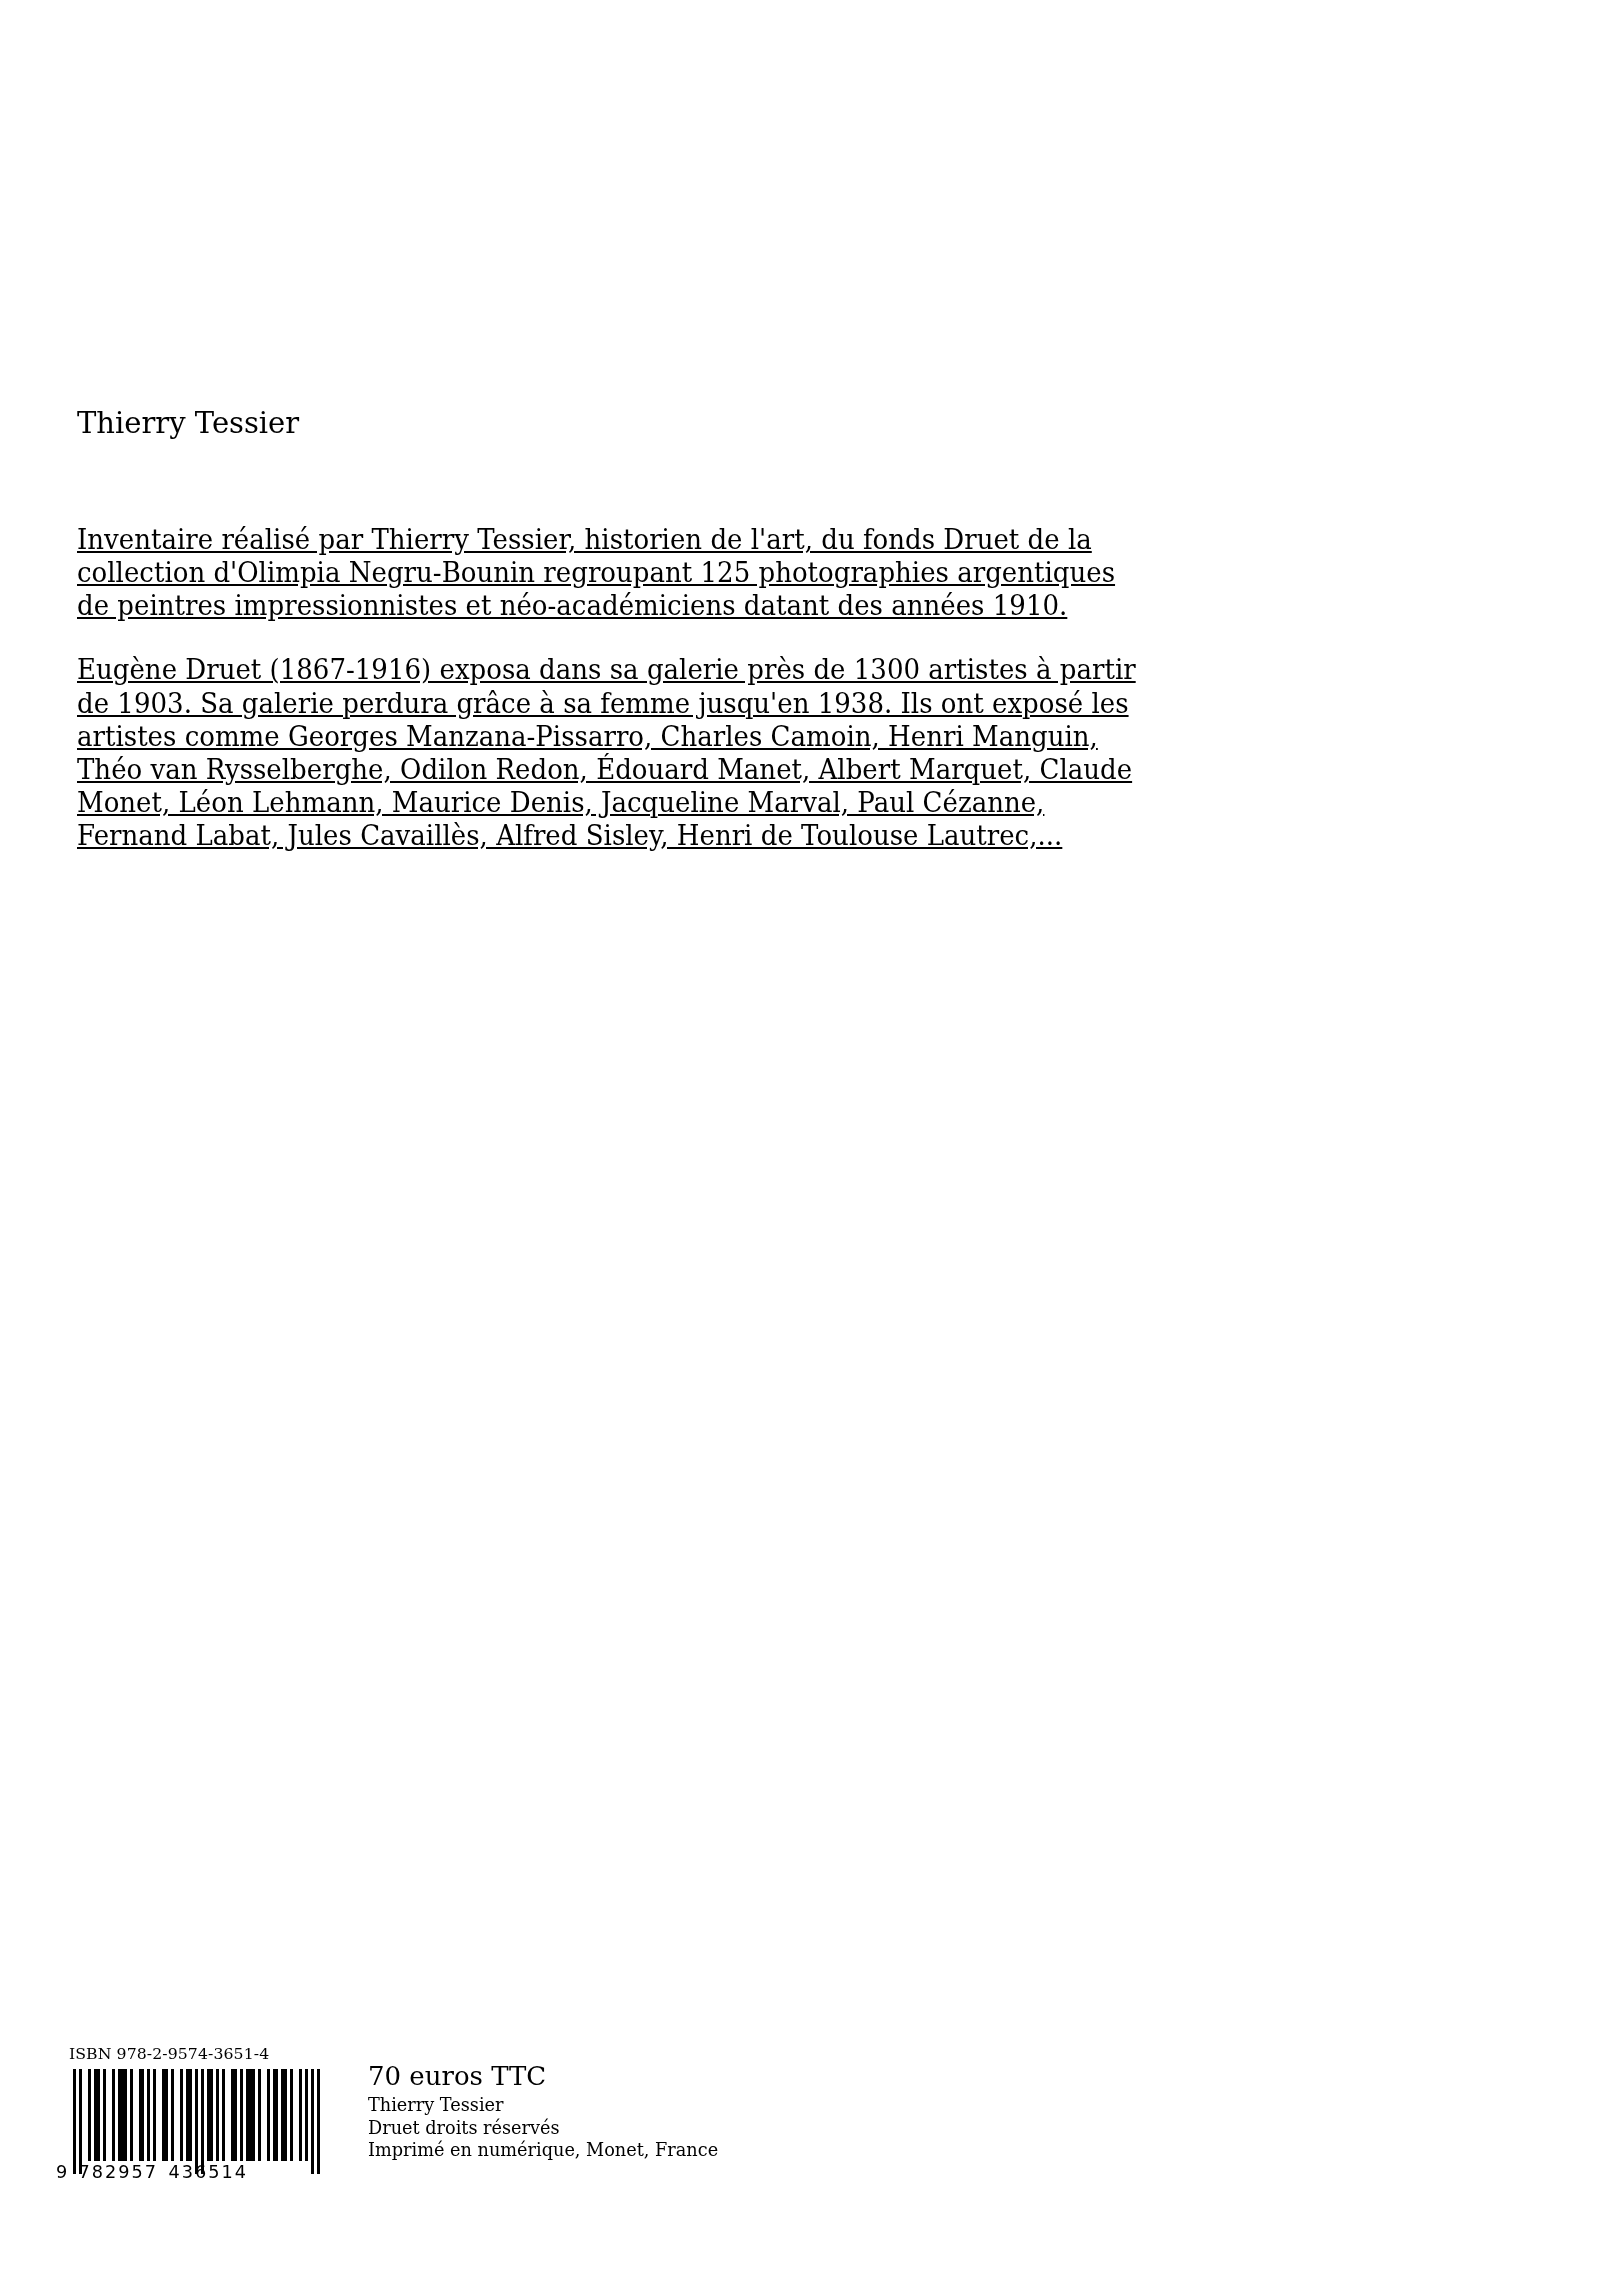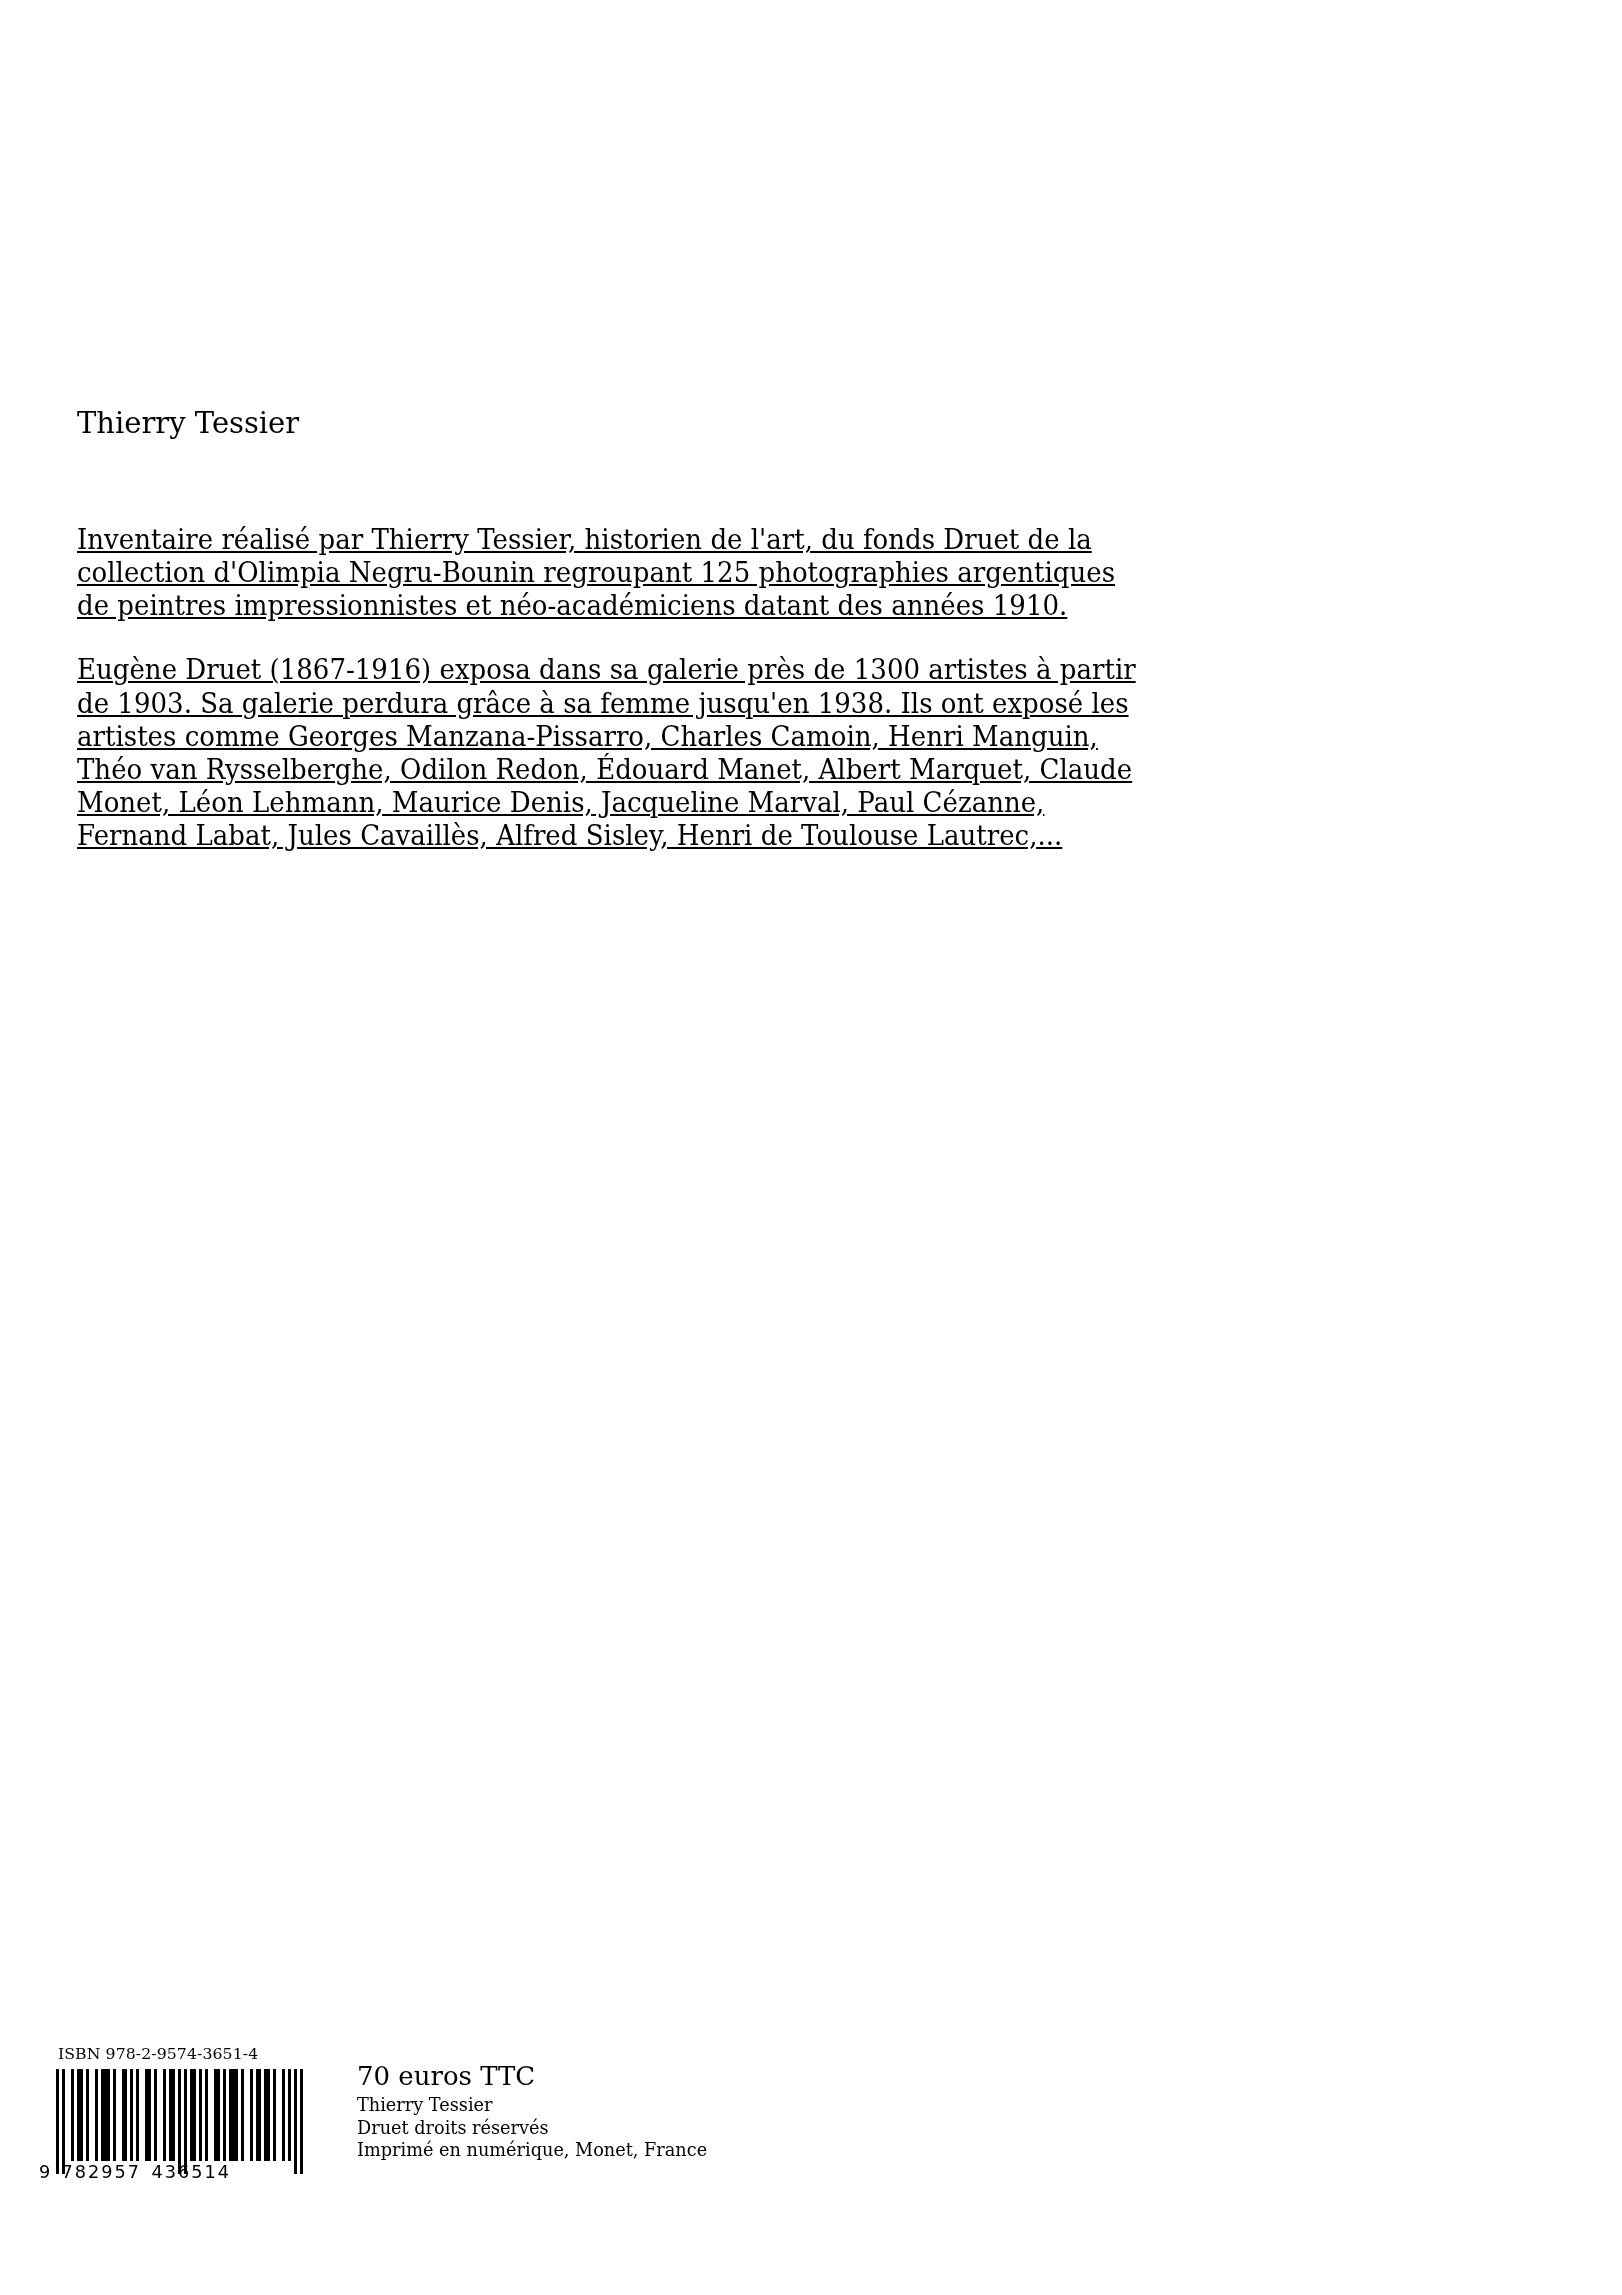--- a/index.html
+++ b/index.html
@@ -63,21 +63,21 @@
     transform-origin: left top;
   }
 
   .para:last-child {
     margin-bottom: 0;
   }
 
   
   .footer {
     position: absolute;
-    left: 54px;
+    left: 65px;
     bottom: 116px;
     width: 916px;
     display: flex;
     align-items: flex-end;
     gap: 0;
   }
 
   .isbn-block {
     width: 262px;
   }
@@ -86,21 +86,21 @@
     font-family: "DejaVu Serif", serif;
     font-size: 15.7px;
     letter-spacing: 0.1px;
     margin: 0 0 6.5px 3.9px;
   }
 
   .barcode {
     position: relative;
     height: 110px;
     width: 247px;
-    margin-left: 2px;
+    margin-left: 8px;
   }
 
   .barcode .bars {
     position: absolute;
     left: 0;
     top: 0;
     height: 92px;
     width: 247px;
     display: flex;
     align-items: flex-start;

